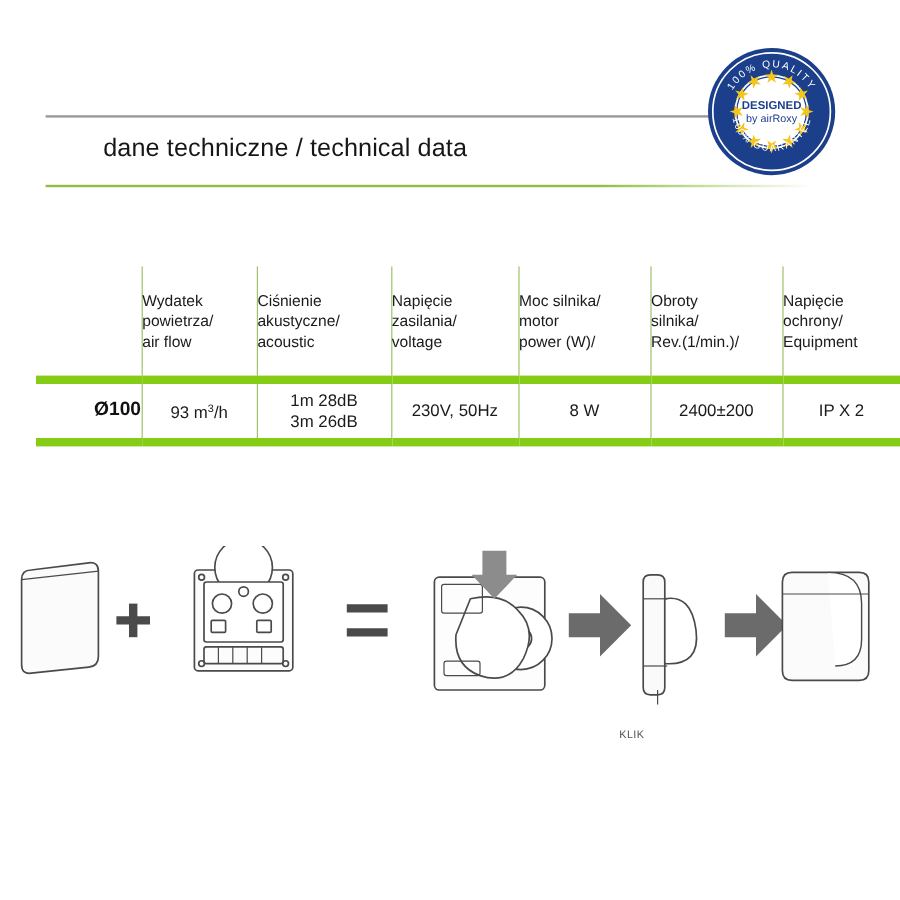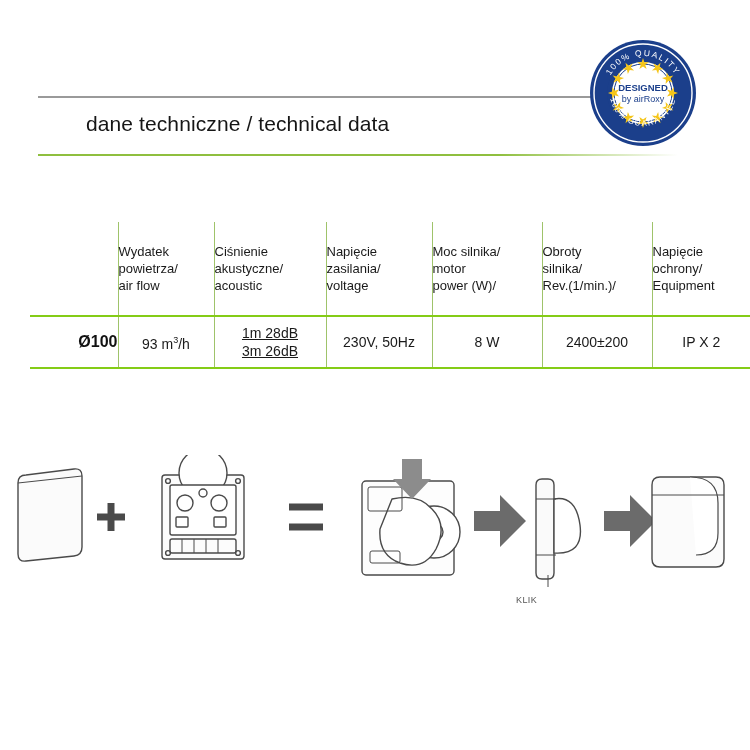--- a/index.html
+++ b/index.html
@@ -70,21 +70,21 @@
     border-collapse: collapse;
     width: 690px;
     table-layout: fixed;
   }
   table.spec th, table.spec td {
     vertical-align: middle;
     padding: 0;
   }
   
   .vline { border-left: 1px solid #9fc36a; }
-  .hline-row td, .hline-row th { border-bottom: 2px solid #84cc16; }
+  .hline-row td, .hline-row th { border-bottom: 7px solid #84cc16; }
 
   .col-label { width: 88px; }
   .col-a { width: 96px; }
   .col-b { width: 112px; }
   .col-c { width: 106px; }
   .col-d { width: 110px; }
   .col-e { width: 110px; }
   .col-f { width: 98px; }
 
   th.head {
@@ -105,36 +105,36 @@
     color: #1a1a1a;
     margin-top: 40px;
   }
   td.rowlabel {
     font-size: 16px;
     font-weight: bold;
     text-align: right;
     padding-right: 12px;
     color: #111111;
   }
-  .two-line { font-size: 13.5px; line-height: 17px; text-decoration: underline; }
+  .two-line { font-size: 13.5px; line-height: 17px; }
   sup { font-size: 9px; vertical-align: super; }
 
   
   .diagram {
     position: absolute;
     left: 0;
     top: 455px;
     width: 750px;
     height: 170px;
   }
   .diagram svg { display: block; }
   .klik-label {
     position: absolute;
     left: 516px;
-    top: 140px;
+    top: 152px;
     font-size: 9px;
     color: #555555;
     letter-spacing: .4px;
   }
 </style>
 </head>
 <body>
 
 <div class="page">
 

